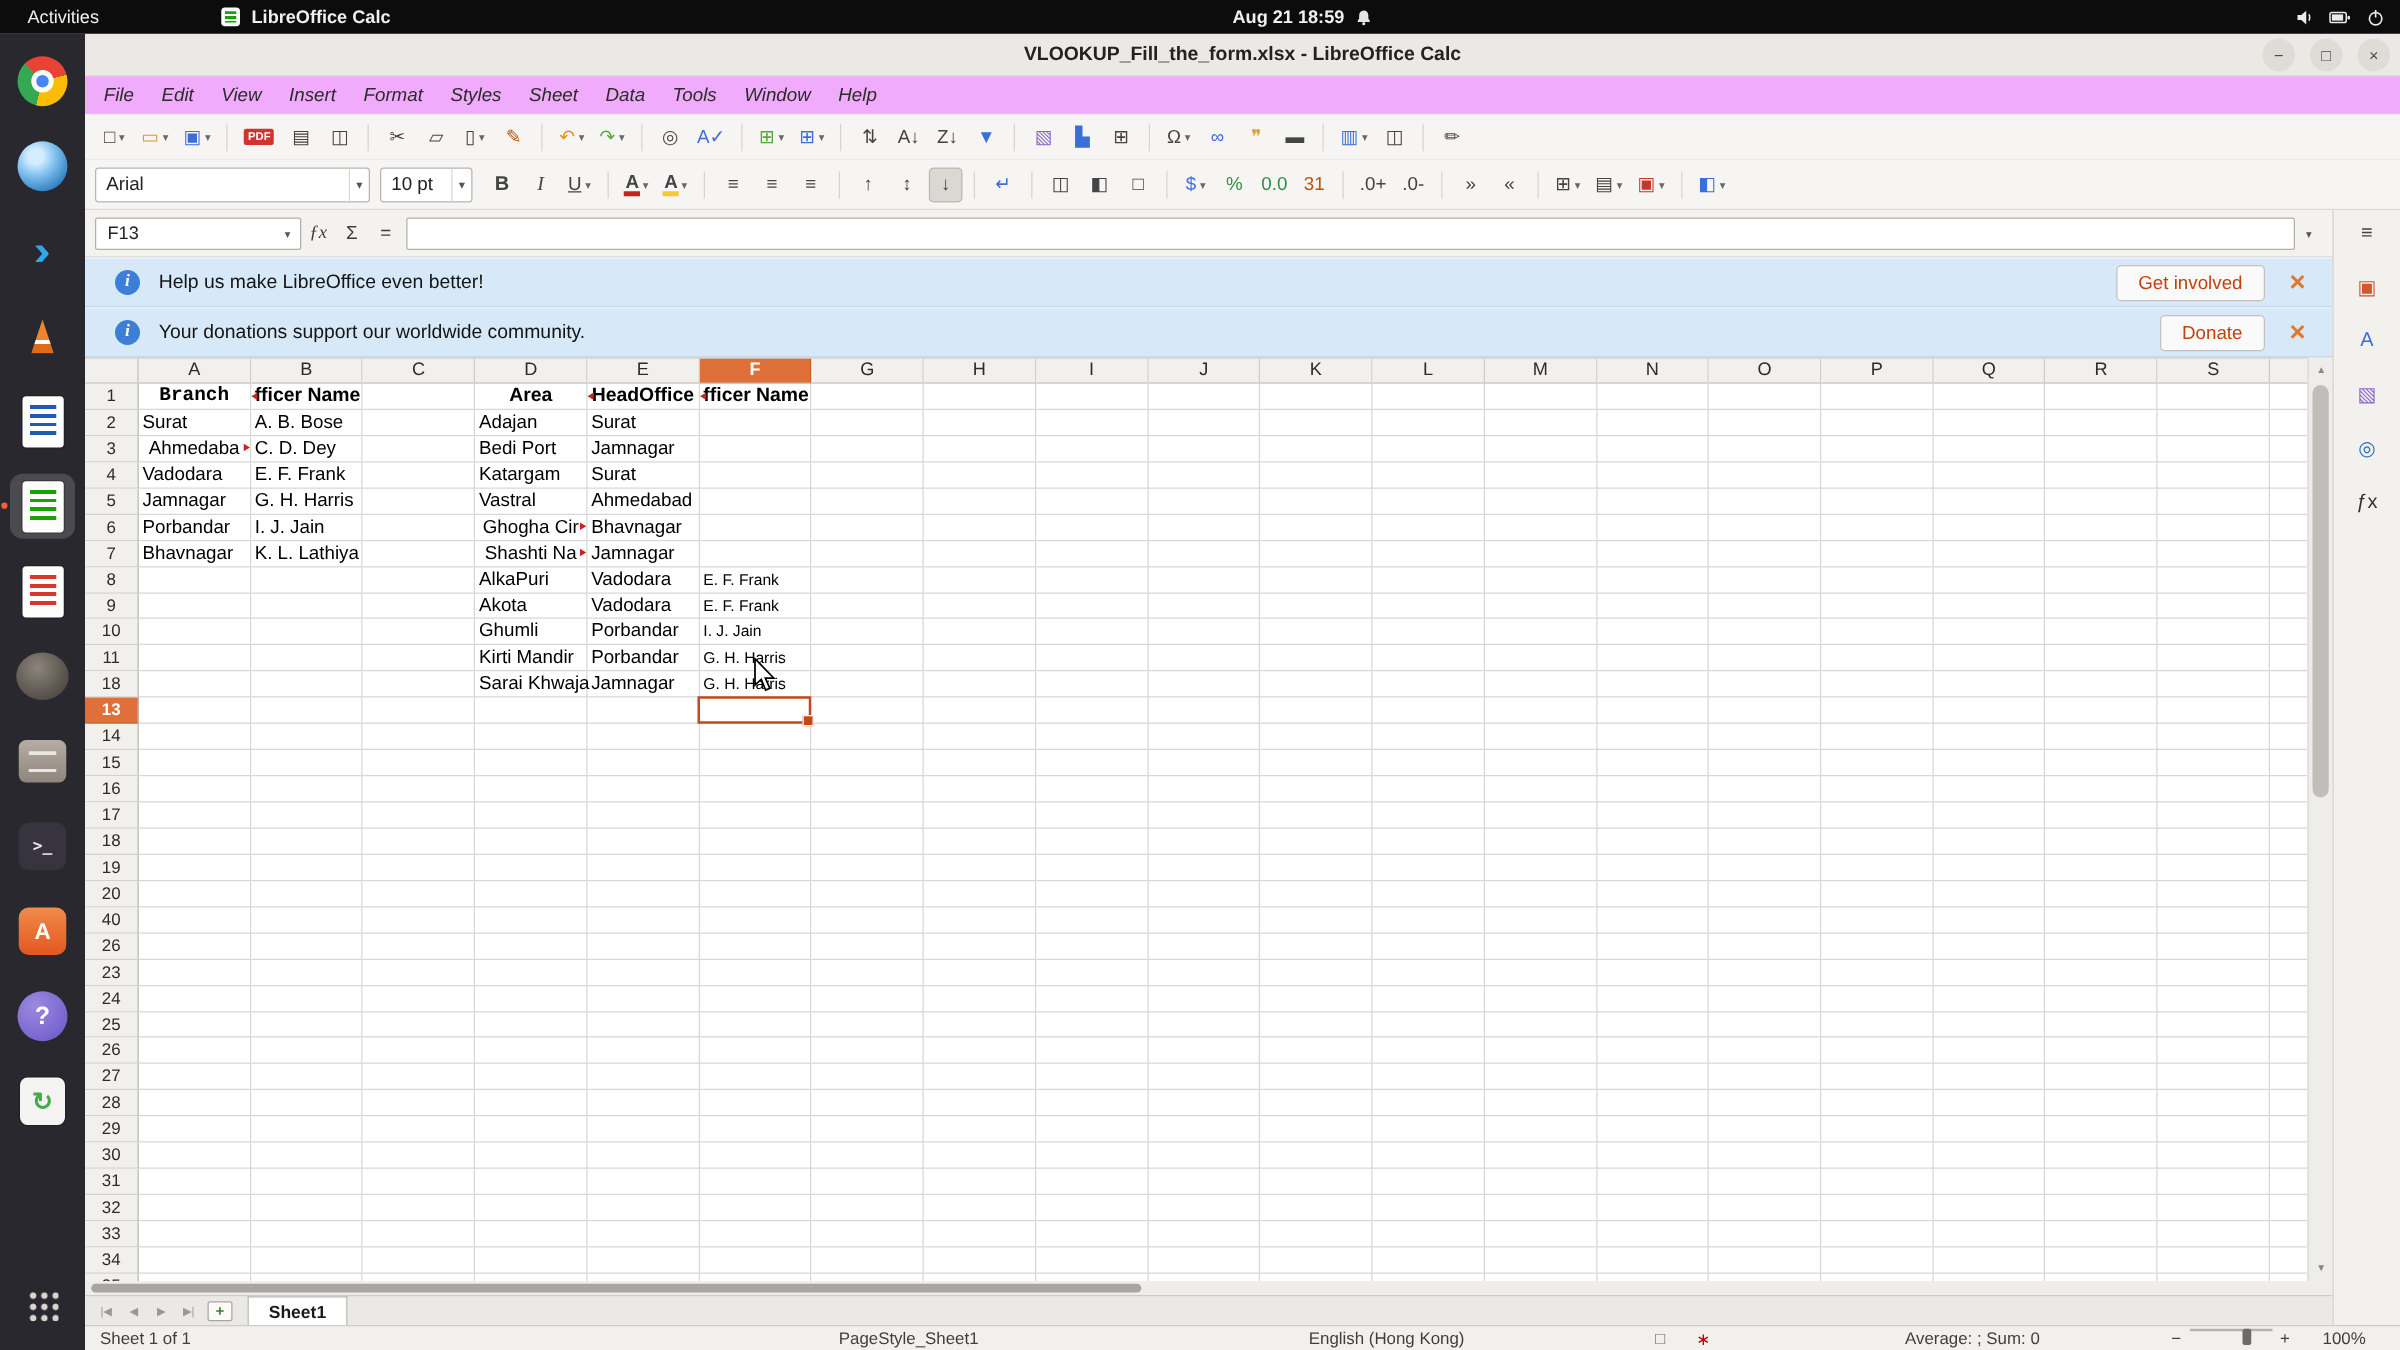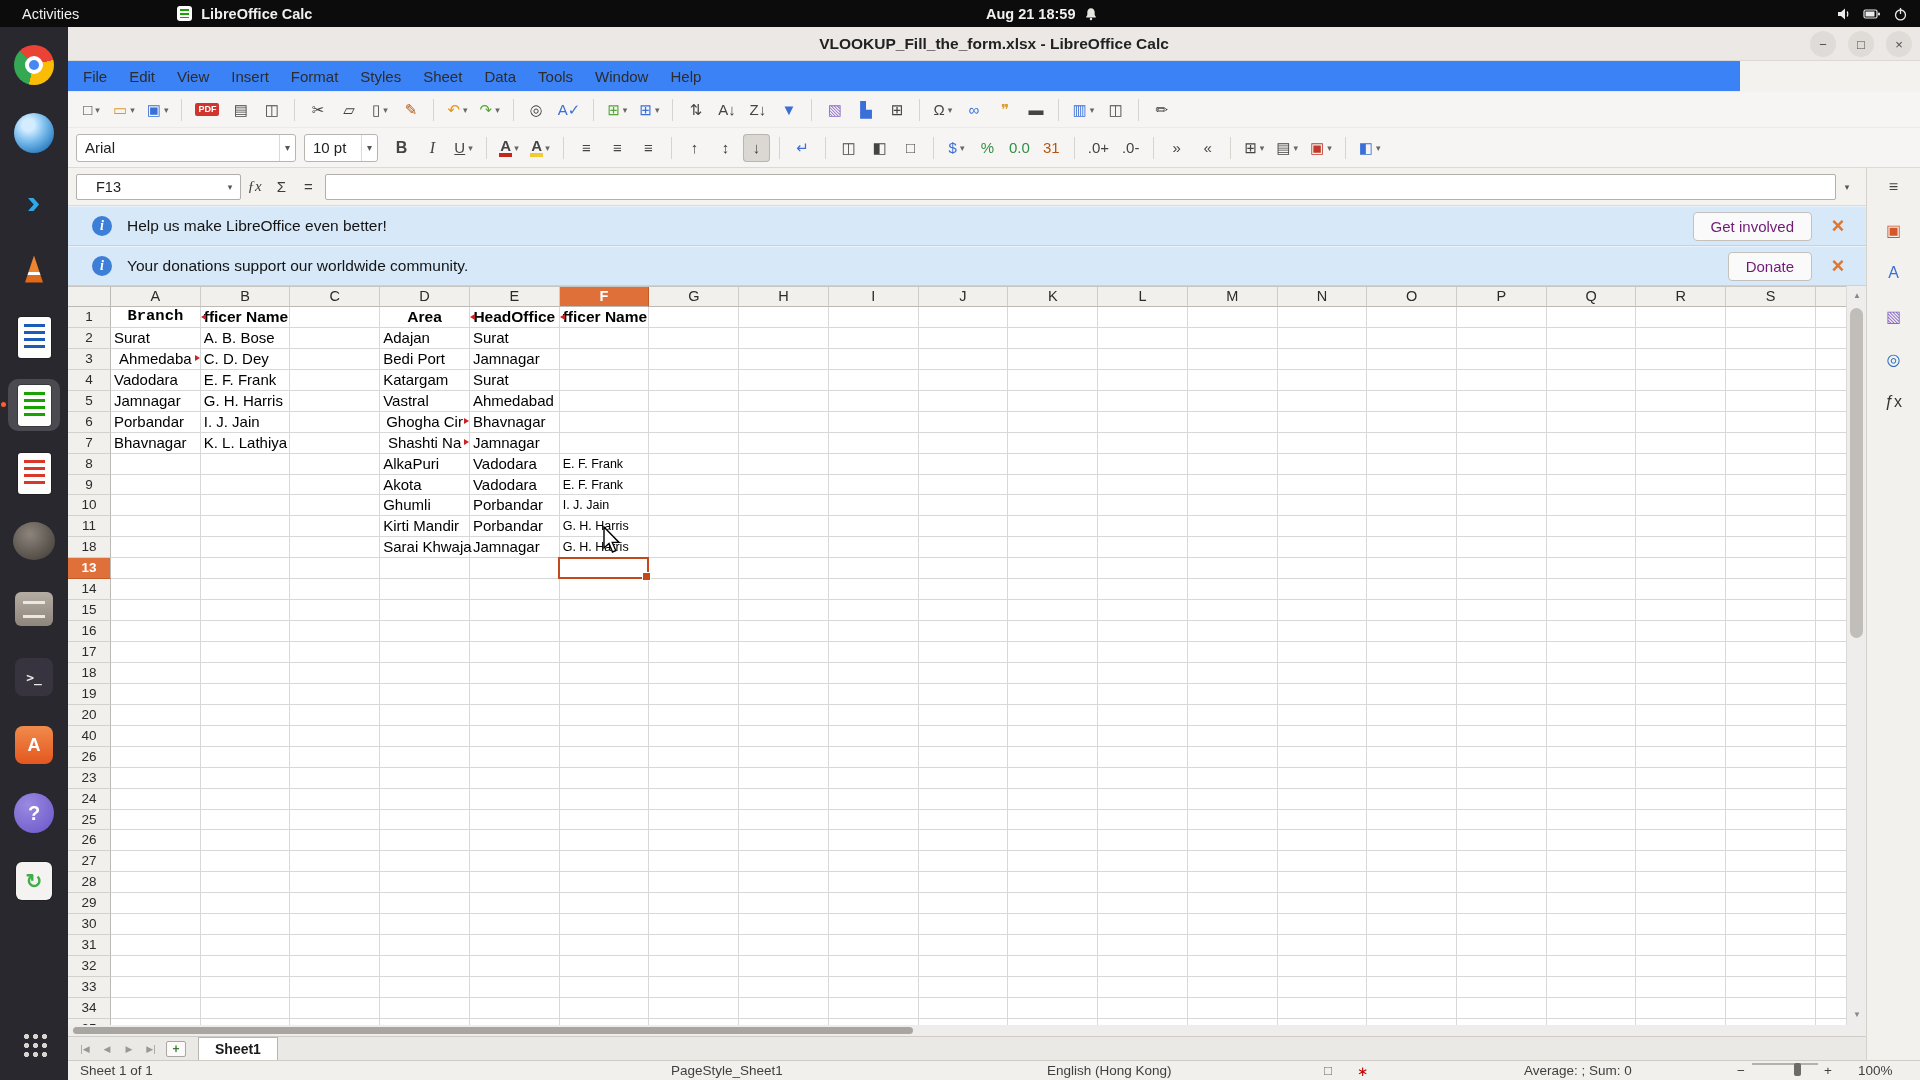--- a/index.html
+++ b/index.html
@@ -59,22 +59,22 @@
     background-image:radial-gradient(circle,#d8d5d1 2.3px,transparent 2.9px);background-size:9px 9px;}
 
   
   #titlebar{position:absolute;left:68px;top:27px;width:1852px;height:34px;background:#ebe8e5;
     border-bottom:1px solid #dcd9d5;display:flex;align-items:center;justify-content:center;}
   #window-title{font-size:15.5px;font-weight:bold;color:#222;}
   .winbtn{position:absolute;top:4px;width:26px;height:26px;border-radius:50%;background:#dfdcd8;
     display:flex;align-items:center;justify-content:center;font-size:13px;color:#4a4a4a;}
   #btn-min{right:84px;} #btn-max{right:46px;} #btn-close{right:8px;}
 
-  #menubar{position:absolute;left:68px;top:61px;width:1672px;height:31px;background:#3b82f6;
-    border-bottom:1px solid #eceae7;display:flex;align-items:center;padding-left:4px;font-size:15px;color:#2c2c2c;}
+  #menubar{position:absolute;left:68px;top:61px;width:1852px;height:31px;background:#f0abfc;
+    border-bottom:1px solid #eceae7;display:flex;align-items:center;padding-left:4px;font-size:15px;color:#2c2c2c;font-style:italic;}
   .menu-item{padding:0 11px;line-height:31px;}
 
   #toolbar-main{position:absolute;left:68px;top:92px;width:1852px;height:36px;background:#f7f5f3;
     border-bottom:1px solid #eceae7;display:flex;align-items:center;padding-left:8px;}
   #toolbar-format{position:absolute;left:68px;top:128px;width:1852px;height:40px;background:#f7f5f3;
     border-bottom:1px solid #ddd9d5;display:flex;align-items:center;padding-left:8px;}
   .tbtn{height:28px;min-width:27px;padding:0 4px;margin:0 2px;display:flex;align-items:center;
     justify-content:center;border-radius:4px;font-size:15px;color:#444;}
   .tbtn .g{line-height:1;white-space:nowrap;}
   .tbtn .dd{font-size:9px;margin-left:3px;color:#666;}
@@ -90,37 +90,37 @@
   .combo{display:flex;align-items:center;background:#fff;border:1px solid #b8b5b1;border-radius:3px;
     height:28px;padding:0 0 0 8px;font-size:15px;color:#222;margin-right:8px;}
   .combo .dd{margin-left:auto;border-left:1px solid #dcd9d5;height:100%;display:flex;align-items:center;
     padding:0 5px;font-size:10px;color:#555;}
   #font-name-combo{width:220px;} #font-size-combo{width:74px;}
 
   
   #formulabar{position:absolute;left:68px;top:168px;width:1798px;height:38px;background:#f4f2ef;
     border-bottom:1px solid #ddd9d5;display:flex;align-items:center;padding:0 8px;}
   #namebox{width:165px;height:26px;background:#fff;border:1px solid #b3b0ac;border-radius:2px;
-    display:flex;align-items:center;padding-left:19px;font-size:14.5px;color:#222;}
+    display:flex;align-items:center;padding-left:9px;font-size:14.5px;color:#222;}
   #namebox .dd{margin-left:auto;width:20px;text-align:center;font-size:9px;color:#555;}
   .fbtn{width:27px;height:26px;display:flex;align-items:center;justify-content:center;font-size:15px;color:#3c3c3c;flex:none;}
   #fx-btn{font-family:"Liberation Serif",serif;font-style:italic;}
   #formula-input{flex:1;height:26px;background:#fff;border:1px solid #b3b0ac;border-radius:2px;margin-left:3px;}
   #fb-expand{width:22px;text-align:center;font-size:9px;color:#555;}
 
   
   .infobar{position:absolute;left:68px;width:1798px;height:40px;background:#d7e8f9;
     border-top:1px solid #e9f2fb;border-bottom:1px solid #bcd4ec;display:flex;align-items:center;
     padding:0 12px 0 24px;}
   #infobar-0{top:206px;} #infobar-1{top:246px;}
   .ib-icon{width:20px;height:20px;border-radius:50%;background:#3d7ed6;color:#fff;flex:none;
     font:italic bold 14px "Liberation Serif",serif;display:flex;align-items:center;justify-content:center;margin-right:15px;}
   .ib-text{font-size:15.5px;color:#141414;}
   .ib-btn{margin-left:auto;height:29px;padding:0 17px;background:#fbfafa;border:1px solid #c4c1bd;
-    border-radius:4px;font-size:15px;color:#701a75;display:flex;align-items:center;}
+    border-radius:4px;font-size:15px;color:#c2410c;display:flex;align-items:center;}
   .ib-close{width:32px;text-align:center;font-size:22px;font-weight:bold;color:#e0772f;margin-left:10px;}
 
   
   #colheaders{position:absolute;left:68px;top:286px;width:1778px;height:21px;display:flex;
     background:#f2f0ed;border-top:1px solid #c9c6c2;}
   .corner{width:43px;flex:none;background:#f2f0ed;border-right:1px solid #bdbab6;border-bottom:1px solid #bdbab6;}
   .colh{width:89.74px;flex:none;text-align:center;line-height:19px;font-size:14.5px;color:#2b2b2b;
     background:#f2f0ed;border-right:1px solid #cfccc8;border-bottom:1px solid #bdbab6;}
   .colh.sel{background:#e0703a;color:#fff;font-weight:bold;border-right-color:#c45a28;}
   .colh.filler{width:31px;border-right:none;}

